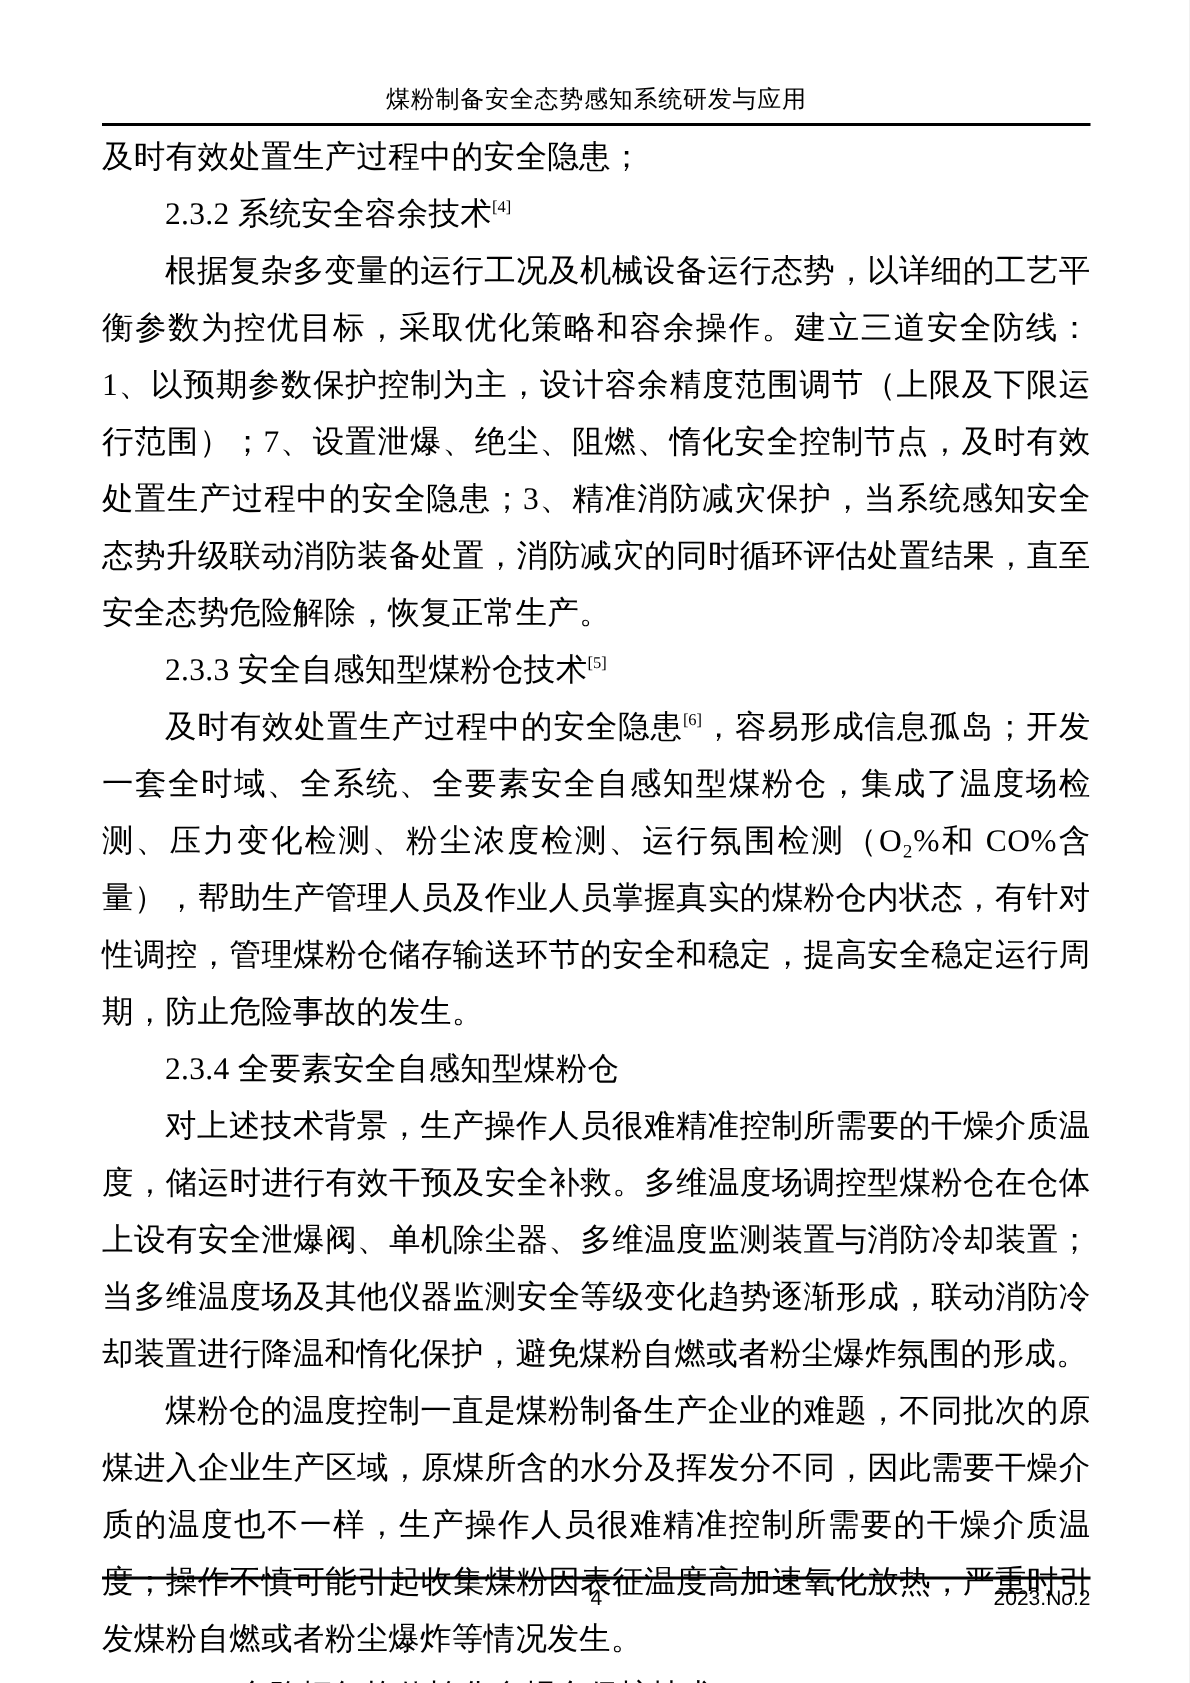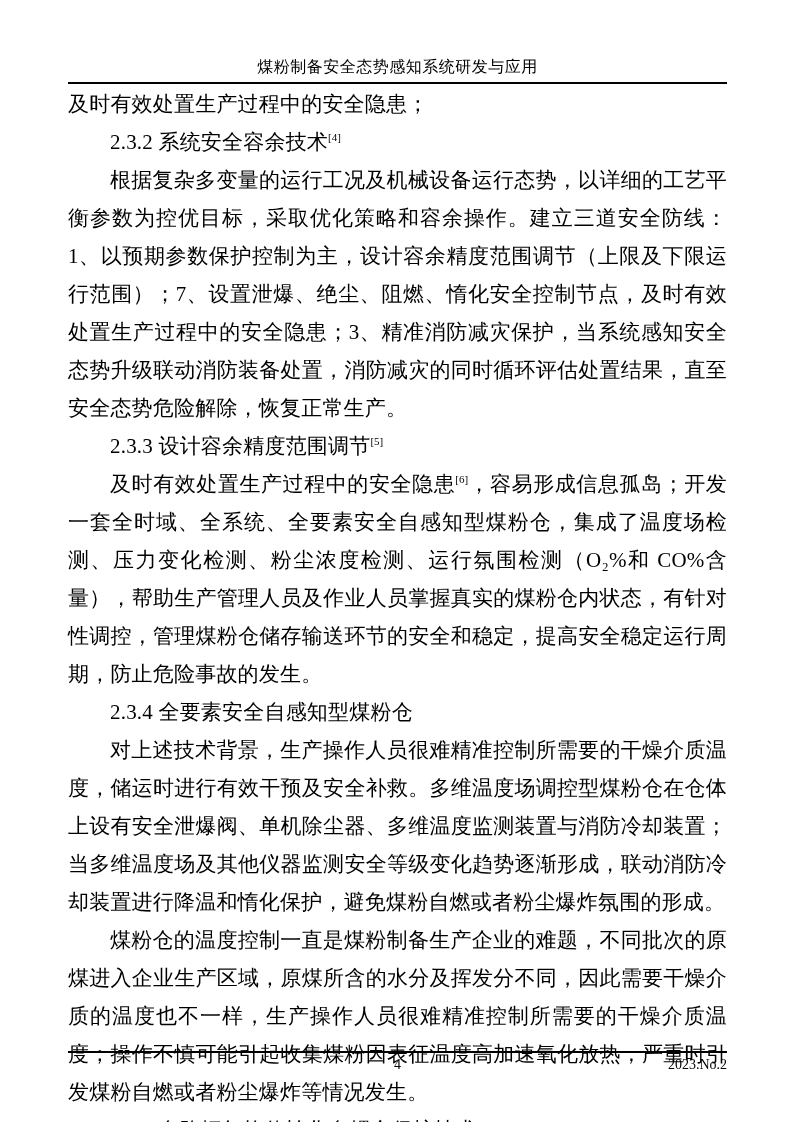--- a/index.html
+++ b/index.html
@@ -1,15 +1,15 @@
 <!DOCTYPE html>
 <html><head>
 <meta charset="utf-8">
 <style>
-  * { margin: 0; padding: 0; box-sizing: border-box; font-family: Liberation Serif, serif; }
+  * { margin: 0; padding: 0; box-sizing: border-box; }
   html, body { background: #e8e8e8; }
   .page {
     position: relative;
     width: 793px;
     height: 1122px;
     margin: 0 auto;
     background: #ffffff;
     color: #000000;
     overflow: hidden;
     font-family: "Liberation Serif", "DejaVu Serif", serif;
@@ -90,21 +90,21 @@
   </header>
 
   <main class="doc-body">
 
     <p class="cont">及时有效处置生产过程中的安全隐患；</p>
 
     <p class="heading"><span>2.3.2 系统安全容余技术</span><sup>[4]</sup></p>
 
     <p class="para">根据复杂多变量的运行工况及机械设备运行态势，以详细的工艺平衡参数为控优目标，采取优化策略和容余操作。建立三道安全防线：1、以预期参数保护控制为主，设计容余精度范围调节（上限及下限运行范围）；7、设置泄爆、绝尘、阻燃、惰化安全控制节点，及时有效处置生产过程中的安全隐患；3、精准消防减灾保护，当系统感知安全态势升级联动消防装备处置，消防减灾的同时循环评估处置结果，直至安全态势危险解除，恢复正常生产。</p>
 
-    <p class="heading"><span>2.3.3 设计容余精度范围调节</span><sup>[5]</sup></p>
+    <p class="heading"><span>2.3.3 安全自感知型煤粉仓技术</span><sup>[5]</sup></p>
 
     <p class="para"><span>及时有效处置生产过程中的安全隐患</span><sup>[6]</sup><span>，容易形成信息孤岛；开发一套全时域、全系统、全要素安全自感知型煤粉仓，集成了温度场检测、压力变化检测、粉尘浓度检测、运行氛围检测（O₂%和 CO%含量），帮助生产管理人员及作业人员掌握真实的煤粉仓内状态，有针对性调控，管理煤粉仓储存输送环节的安全和稳定，提高安全稳定运行周期，防止危险事故的发生。</span></p>
 
     <p class="heading">2.3.4 全要素安全自感知型煤粉仓</p>
 
     <p class="para">对上述技术背景，生产操作人员很难精准控制所需要的干燥介质温度，储运时进行有效干预及安全补救。多维温度场调控型煤粉仓在仓体上设有安全泄爆阀、单机除尘器、多维温度监测装置与消防冷却装置；当多维温度场及其他仪器监测安全等级变化趋势逐渐形成，联动消防冷却装置进行降温和惰化保护，避免煤粉自燃或者粉尘爆炸氛围的形成。</p>
 
     <p class="para">煤粉仓的温度控制一直是煤粉制备生产企业的难题，不同批次的原煤进入企业生产区域，原煤所含的水分及挥发分不同，因此需要干燥介质的温度也不一样，生产操作人员很难精准控制所需要的干燥介质温度；操作不慎可能引起收集煤粉因表征温度高加速氧化放热，严重时引发煤粉自燃或者粉尘爆炸等情况发生。</p>
 
     <p class="heading">2.3.5 多路烟气均值惰化自耦合保护技术</p>

